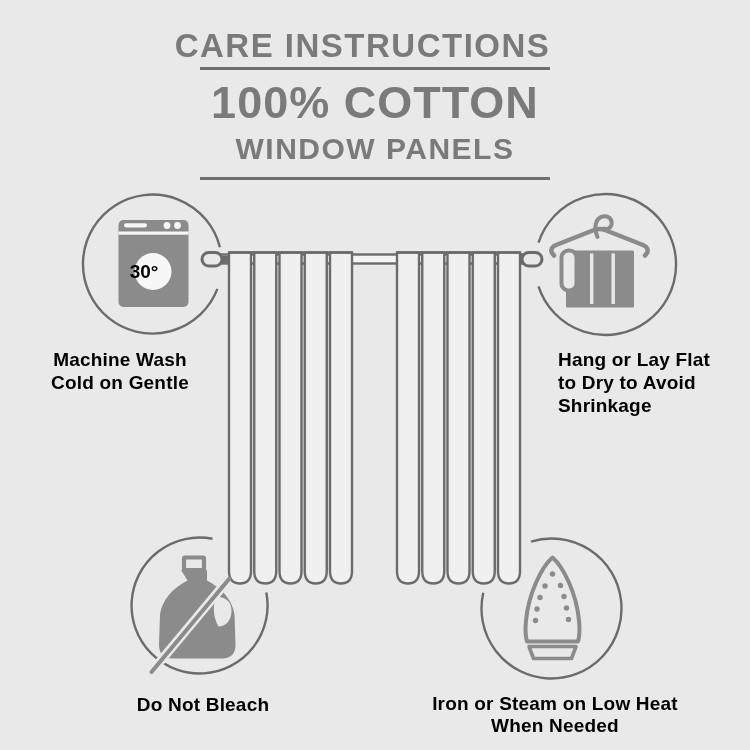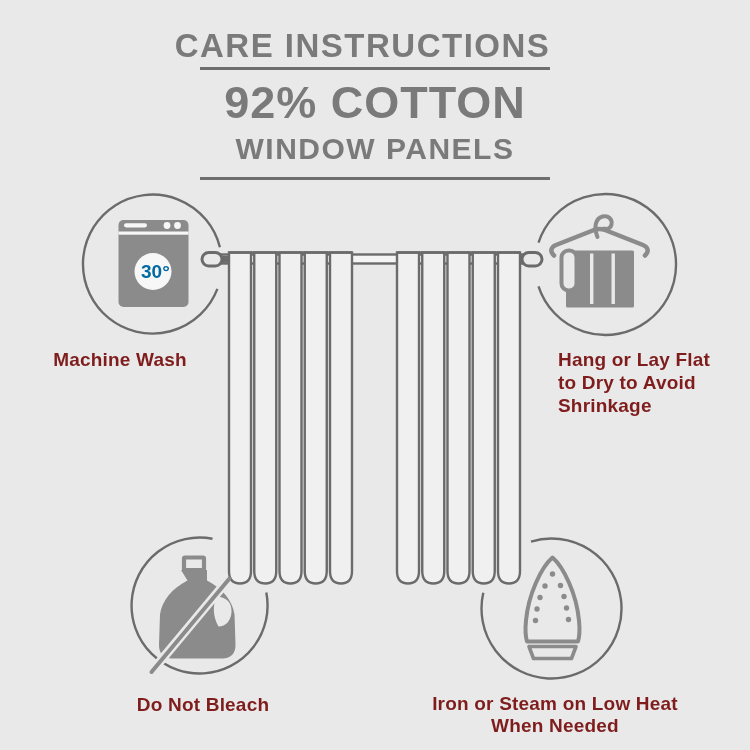--- a/index.html
+++ b/index.html
@@ -9,27 +9,27 @@
   .title{position:absolute;left:0;top:4px;width:725px;text-align:center;
          font:bold 33px/40px "Liberation Sans",sans-serif;color:#7a7a7a;letter-spacing:1.5px;}
   .sub{position:absolute;left:0;width:750px;text-align:center;color:#7a7a7a;
        font-family:"Liberation Sans",sans-serif;font-weight:bold;}
   .sub1{top:77px;font-size:45px;line-height:52px;letter-spacing:1px;}
   .sub2{top:128px;font-size:30px;line-height:42px;letter-spacing:1.5px;}
   .rule{position:absolute;left:200px;width:350px;height:3px;background:#6e6e6e;}
   .r1{top:67px}
   .r2{top:177px}
   .caption{position:absolute;font:bold 19px/23px "Liberation Sans",sans-serif;
-           color:#7f1d1d;letter-spacing:.2px;}
+           color:#000000;letter-spacing:.2px;}
   .tl{left:10px;top:348px;width:220px;text-align:center;}
   .tr{left:558px;top:348px;width:210px;text-align:left;}
   .bl{left:93px;top:693px;width:220px;text-align:center;}
   .br{left:425px;top:693px;width:260px;text-align:center;line-height:22px;}
-  .badge{position:absolute;left:141px;top:261px;width:40px;text-align:left;
-         font:bold 19px/22px "Liberation Sans",sans-serif;color:#0369a1;}
+  .badge{position:absolute;left:124px;top:261px;width:40px;text-align:center;
+         font:bold 19px/22px "Liberation Sans",sans-serif;color:#000000;}
 </style>
 </head>
 <body>
 
 <div class="stage">
 
   <svg class="art" viewBox="0 0 750 750">
 
     <path d="M217.4,288.9 A69.5,69.5 0 1 1 219.9,247.2" fill="none" stroke="#6b6b6b" stroke-width="2.4"></path>
     <path d="M538.5,242.7 A70.5,70.5 0 1 1 538.5,286.3" fill="none" stroke="#6b6b6b" stroke-width="2.4"></path>
@@ -100,28 +100,29 @@
         <circle cx="537" cy="609" r="2.7"></circle>
         <circle cx="566.5" cy="608" r="2.7"></circle>
         <circle cx="535.5" cy="620.5" r="2.7"></circle>
         <circle cx="568.5" cy="619.5" r="2.7"></circle>
       </g>
     </g>
   </svg>
 
   <h1 class="title">CARE INSTRUCTIONS</h1>
   <div class="rule r1"></div>
-  <div class="sub sub1">92% COTTON</div>
+  <div class="sub sub1">100% COTTON</div>
   <div class="sub sub2">WINDOW PANELS</div>
   <div class="rule r2"></div>
 
   <span class="badge">30°</span>
 
   <div class="caption tl">
     <div>Machine Wash</div>
+    <div>Cold on Gentle</div>
   </div>
 
   <div class="caption tr">
     <div>Hang or Lay Flat</div>
     <div>to Dry to Avoid</div>
     <div>Shrinkage</div>
   </div>
 
   <div class="caption bl">
     <div>Do Not Bleach</div>

